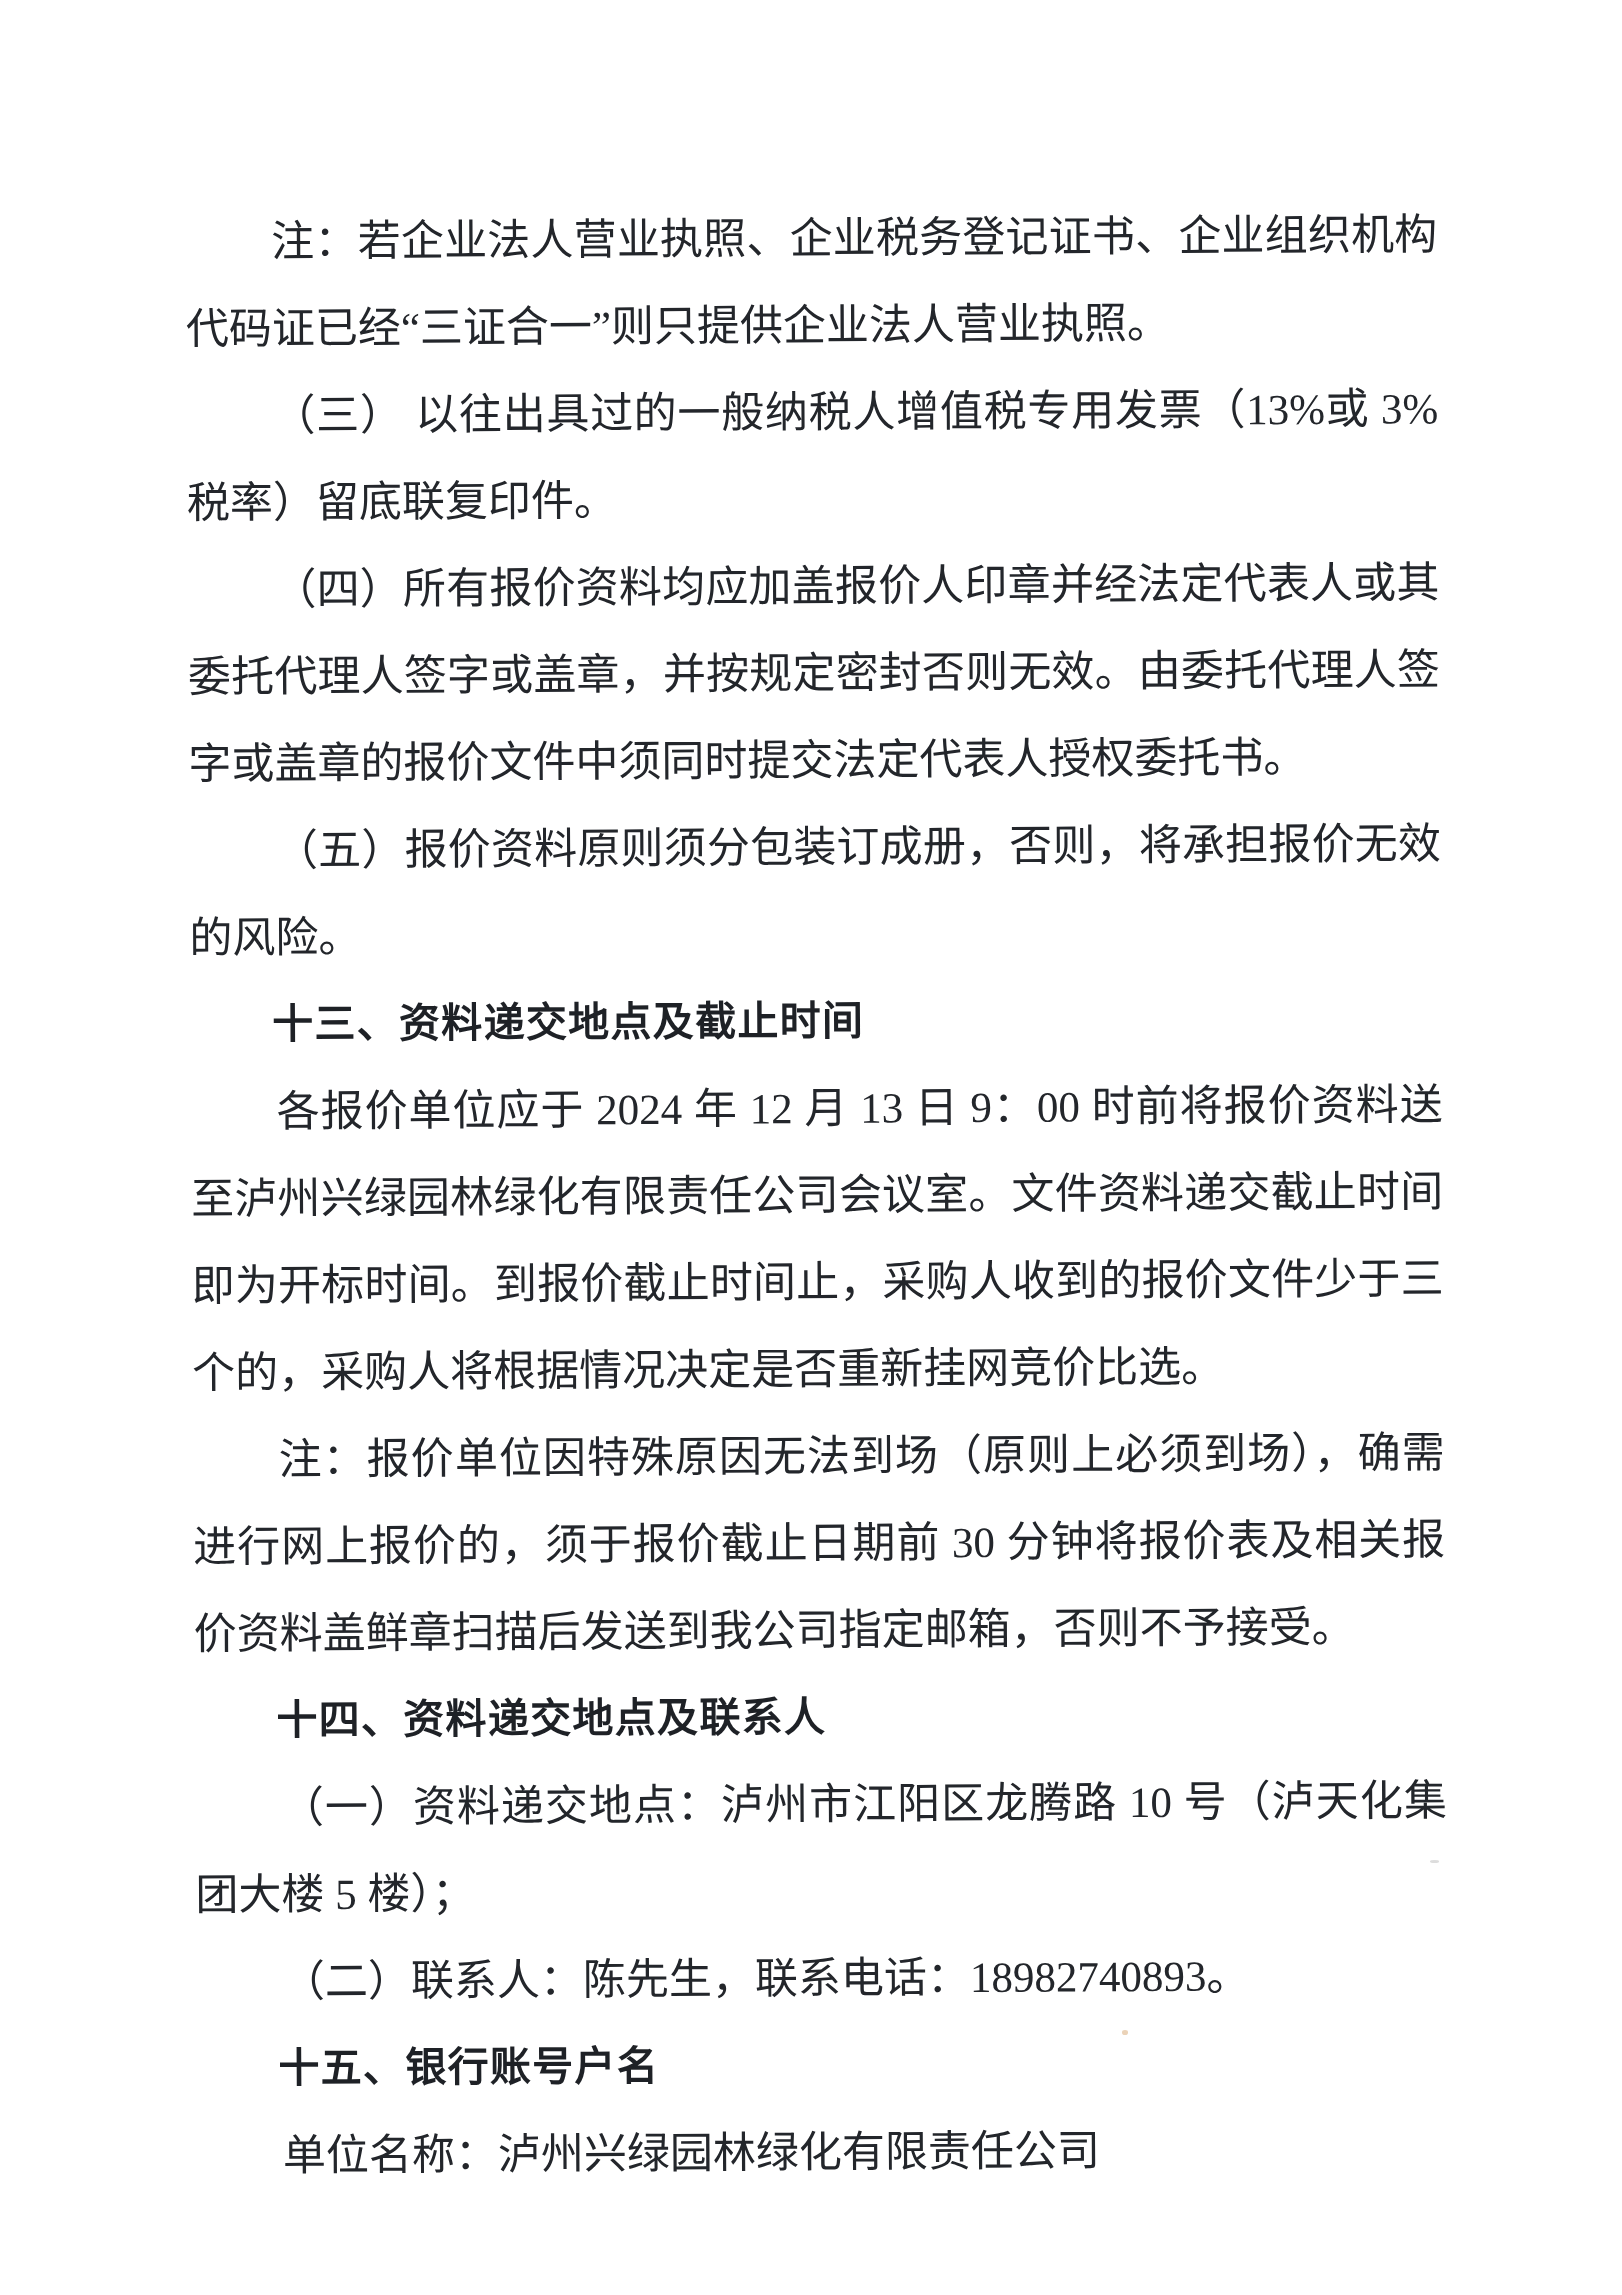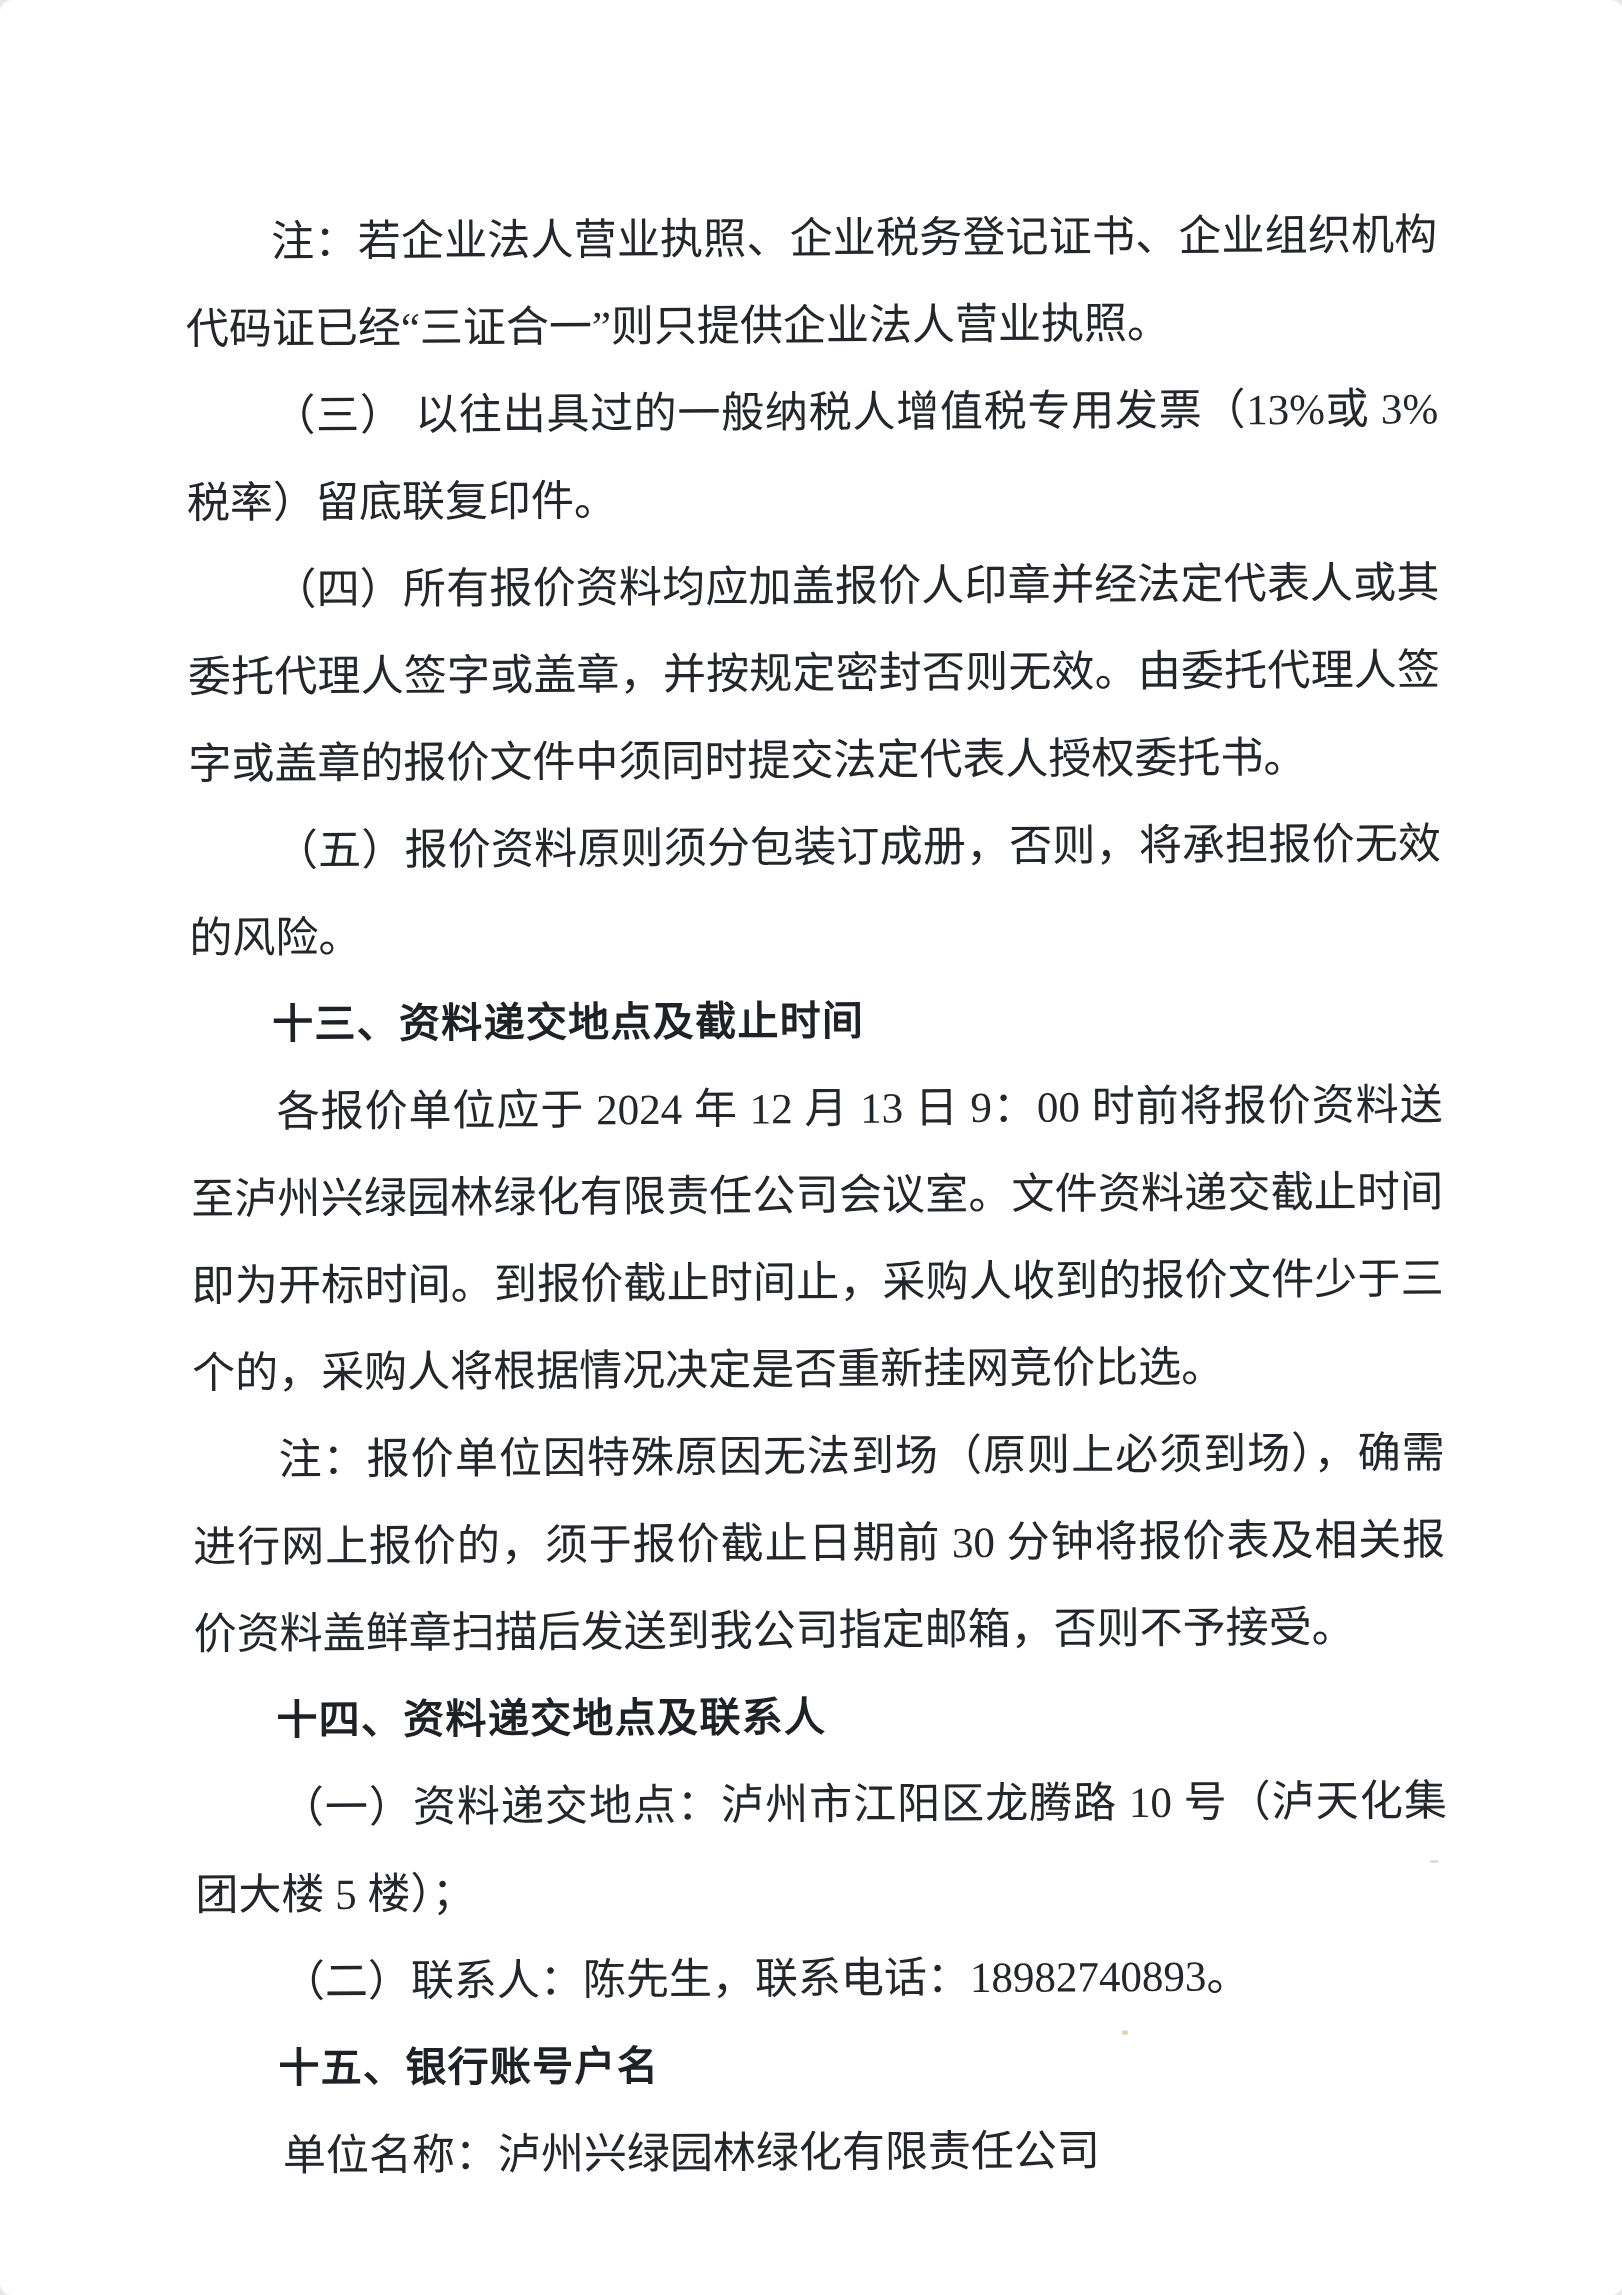--- a/index.html
+++ b/index.html
@@ -6,21 +6,20 @@
     margin: 0;
     padding: 0;
     background: #e8e8e8;
   }
   .sheet {
     position: relative;
     width: 1623px;
     height: 2295px;
     background: #ffffff;
     overflow: hidden;
-    border-radius: 12px;
   }
   .doc-content {
     position: absolute;
     left: 185px;
     top: 195px;
     width: 1252px;
     color: #23262b;
     font-family: "Liberation Serif", "DejaVu Serif", serif;
     font-size: 43px;
     line-height: 87px;

